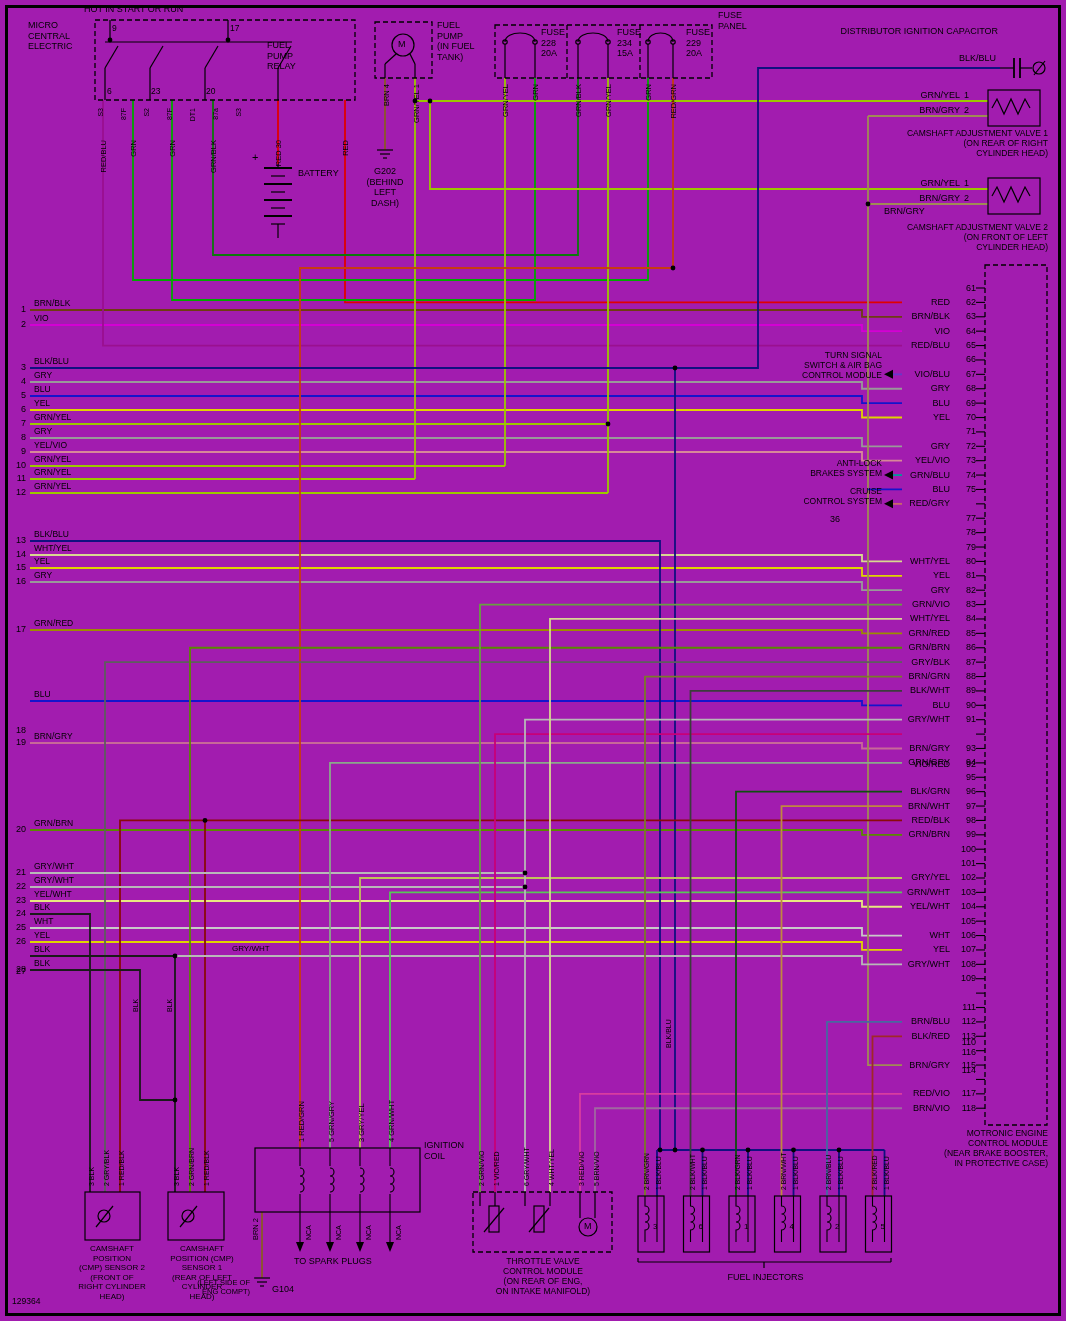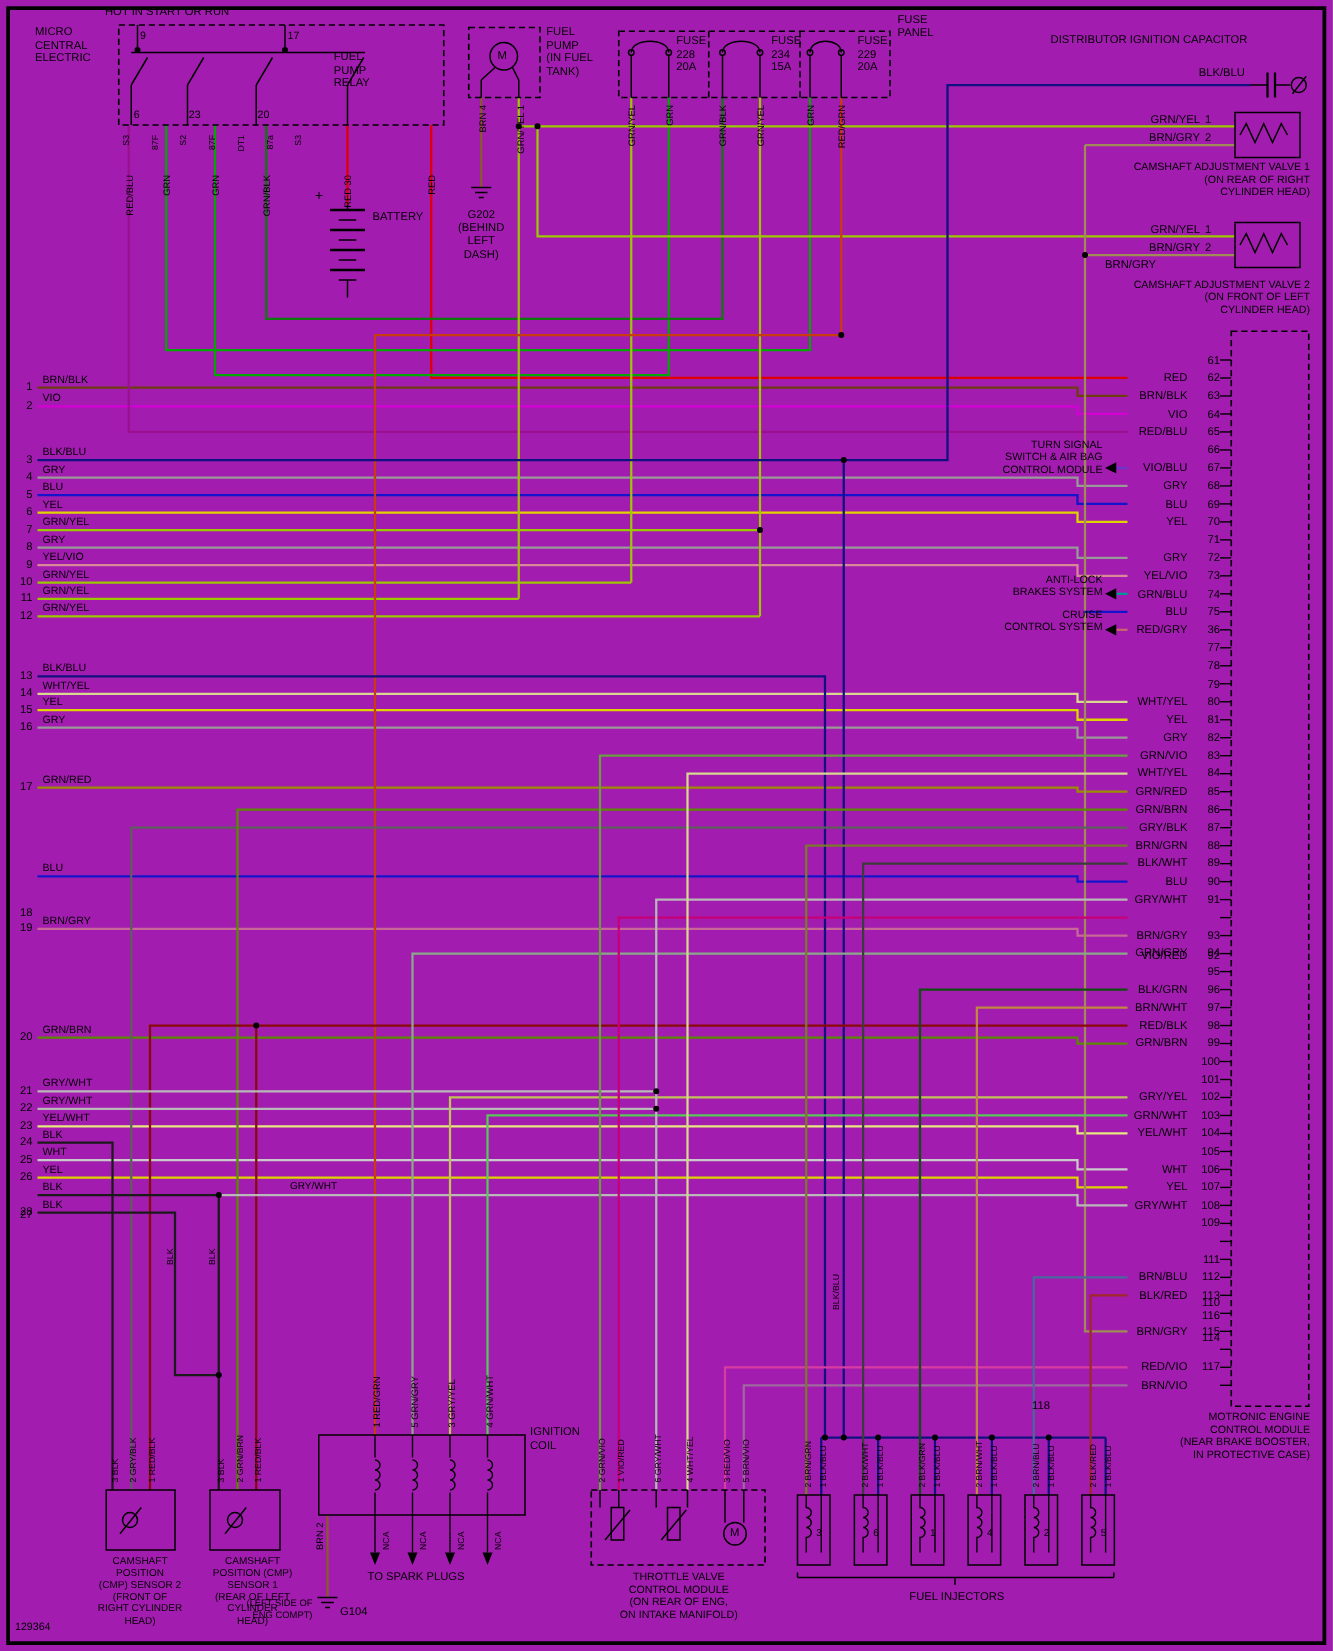--- a/index.html
+++ b/index.html
@@ -606,21 +606,21 @@
         <span class="en">73</span>
       </div>
       <div class="epin" style="top: 468.57px;">
         <span class="ew">GRN/BLU</span>
         <span class="en">74</span>
       </div>
       <div class="epin" style="top: 482.96px;">
         <span class="ew">BLU</span>
         <span class="en">75</span>
       </div>
-      <div class="epin" style="top: 497.35px;">
+      <div class="epin" style="top: 497.35px; flex-direction: column;">
         <span class="ew">RED/GRY</span>
         <span class="en">36</span>
       </div>
       <div class="epin" style="top: 511.74px;">
         <span class="ew"></span>
         <span class="en">77</span>
       </div>
       <div class="epin" style="top: 526.13px;">
         <span class="ew"></span>
         <span class="en">78</span>
@@ -774,21 +774,21 @@
         <span class="en">115</span>
       </div>
       <div class="epin" style="top: 1046px;">
         <span class="ew"></span>
         <span class="en">116</span>
       </div>
       <div class="epin" style="top: 1087.34px;">
         <span class="ew">RED/VIO</span>
         <span class="en">117</span>
       </div>
-      <div class="epin" style="top: 1101.73px; flex-direction: column;">
+      <div class="epin" style="top: 1101.73px;">
         <span class="ew">BRN/VIO</span>
         <span class="en">118</span>
       </div>
       <div class="plab inum" style="left: 653px; top: 1222px;">3</div>
       <div class="plab inum" style="left: 698.5px; top: 1222px;">6</div>
       <div class="plab inum" style="left: 744px; top: 1222px;">1</div>
       <div class="plab inum" style="left: 789.5px; top: 1222px;">4</div>
       <div class="plab inum" style="left: 835px; top: 1222px;">2</div>
       <div class="plab inum" style="left: 880.5px; top: 1222px;">5</div>
     </div>

